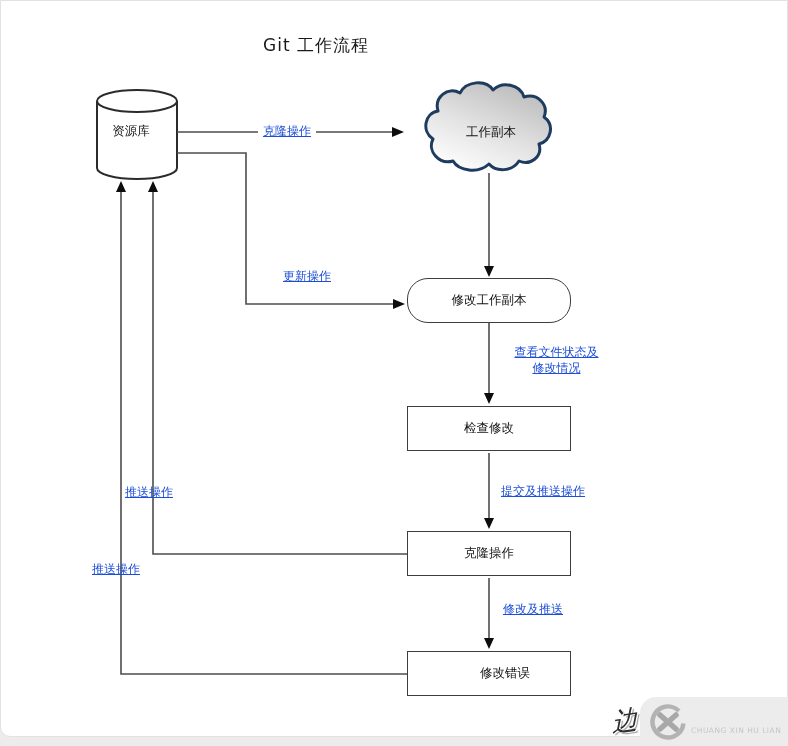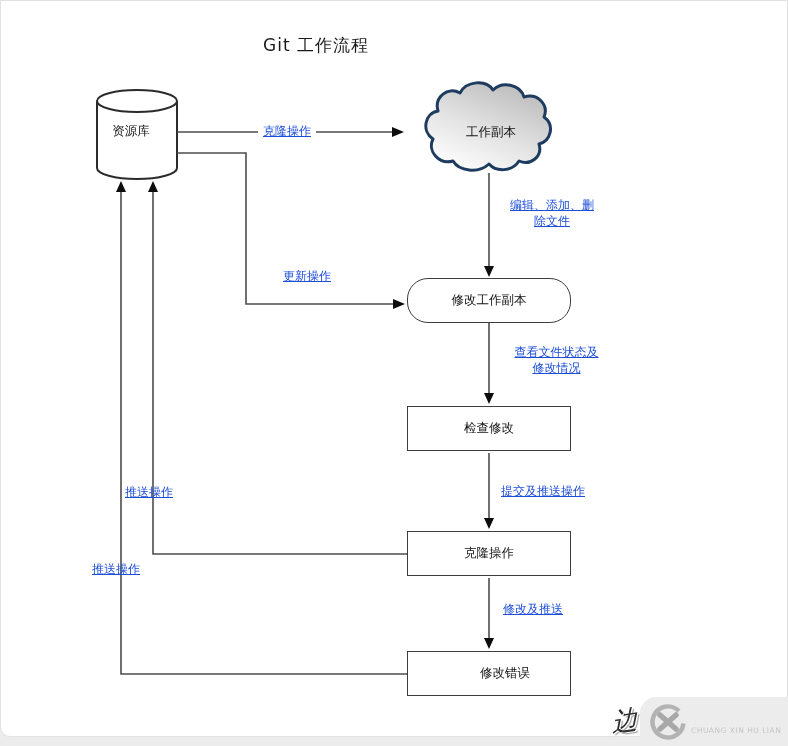--- a/index.html
+++ b/index.html
@@ -147,24 +147,20 @@
     <div class="box" style="top:530px;">
       <span>克隆操作</span>
     </div>
 
     <div class="box" style="top:650px;padding-left:32px;">
       <span>修改错误</span>
     </div>
 
     <div class="edge-label on-line" style="left:257px;top:123px;">克隆操作</div>
 
-    <div class="edge-label center" style="left:496px;top:197px;width:110px;">
-      <div>编辑、添加、删</div>
-      <div>除文件</div>
-    </div>
 
     <div class="edge-label" style="left:282px;top:268px;">更新操作</div>
 
     <div class="edge-label center" style="left:498px;top:344px;width:115px;">
       <div>查看文件状态及</div>
       <div>修改情况</div>
     </div>
 
     <div class="edge-label" style="left:500px;top:483px;">提交及推送操作</div>
 

